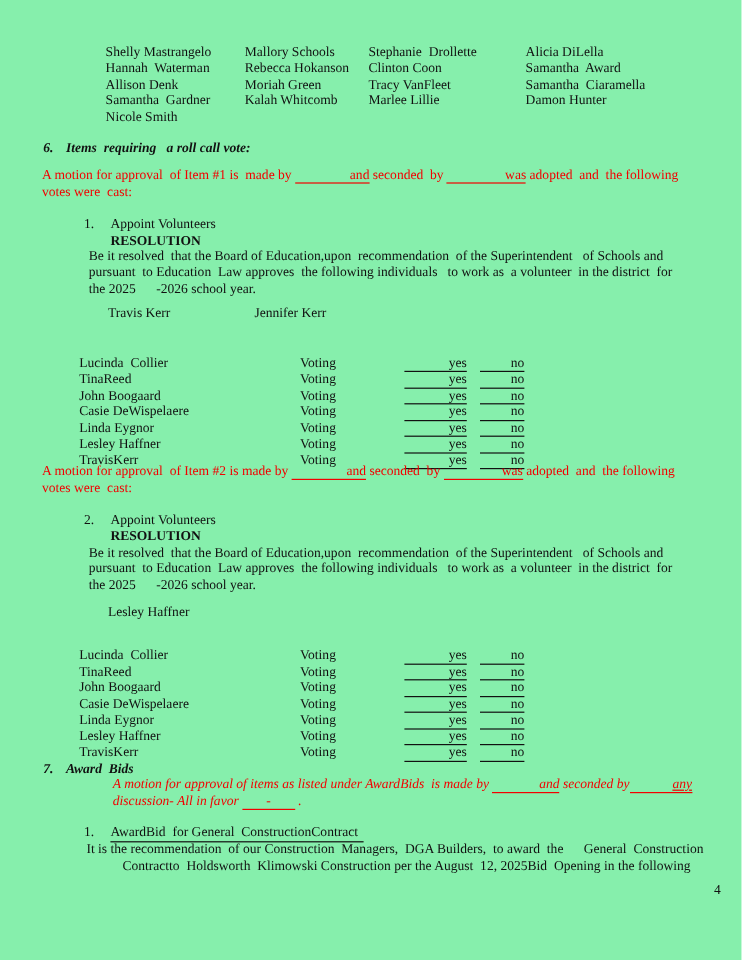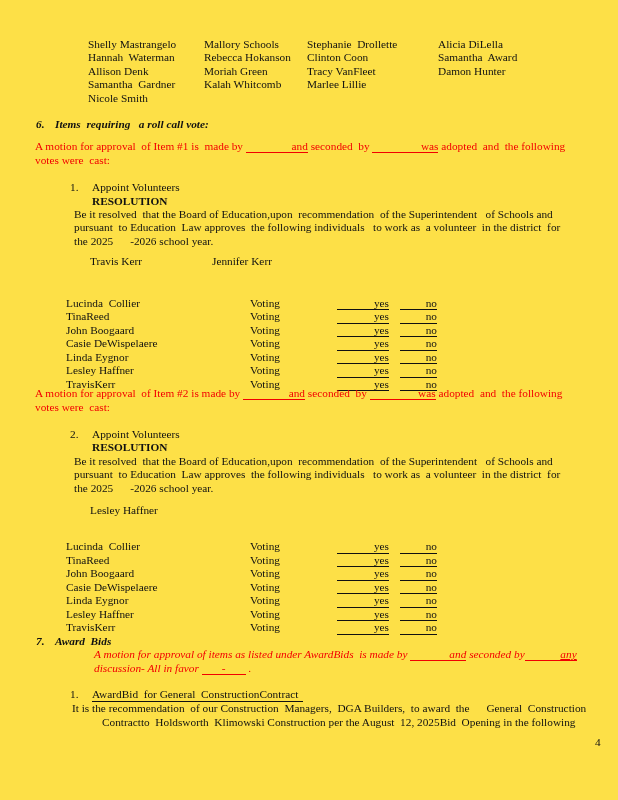--- a/index.html
+++ b/index.html
@@ -1,20 +1,20 @@
 <!DOCTYPE html>
 <html style="--red: #f20000;"><head>
 <meta charset="utf-8">
 <style>
   :root { --red: #f20000; }
   html,body { margin:0; padding:0; background:#ffffff; }
   .page {
     position: relative;
     width: 618px; height: 800px;
-    background: #fde047;
+    background: #86efac;
     font-family: "Liberation Serif", "DejaVu Serif", serif;
     font-size: 11.3px;
     line-height: 13.4px;
     color: #111111;
     padding-top: 38px;
     box-sizing: border-box;
     overflow: hidden;
   }
   .page [data-bind] { white-space: pre-wrap; }
 
@@ -109,20 +109,21 @@
     </div>
     <div class="names-col c3">
       <div data-bind="attendees.col3.0">Stephanie  Drollette</div>
       <div data-bind="attendees.col3.1">Clinton Coon</div>
       <div data-bind="attendees.col3.2">Tracy VanFleet</div>
       <div data-bind="attendees.col3.3">Marlee Lillie</div>
     </div>
     <div class="names-col c4">
       <div data-bind="attendees.col4.0">Alicia DiLella</div>
       <div data-bind="attendees.col4.1">Samantha  Award</div>
+      <div data-bind="attendees.col4.2">Samantha  Ciaramella</div>
       <div data-bind="attendees.col4.3">Damon Hunter</div>
     </div>
   </div>
 
   <div class="sec-heading mt-h6">
     <span class="num" data-bind="roll_call.number">6.</span>
     <span data-bind="roll_call.heading">Items  requiring   a roll call vote:</span>
   </div>
 
   <div class="motion mt-motion1">

